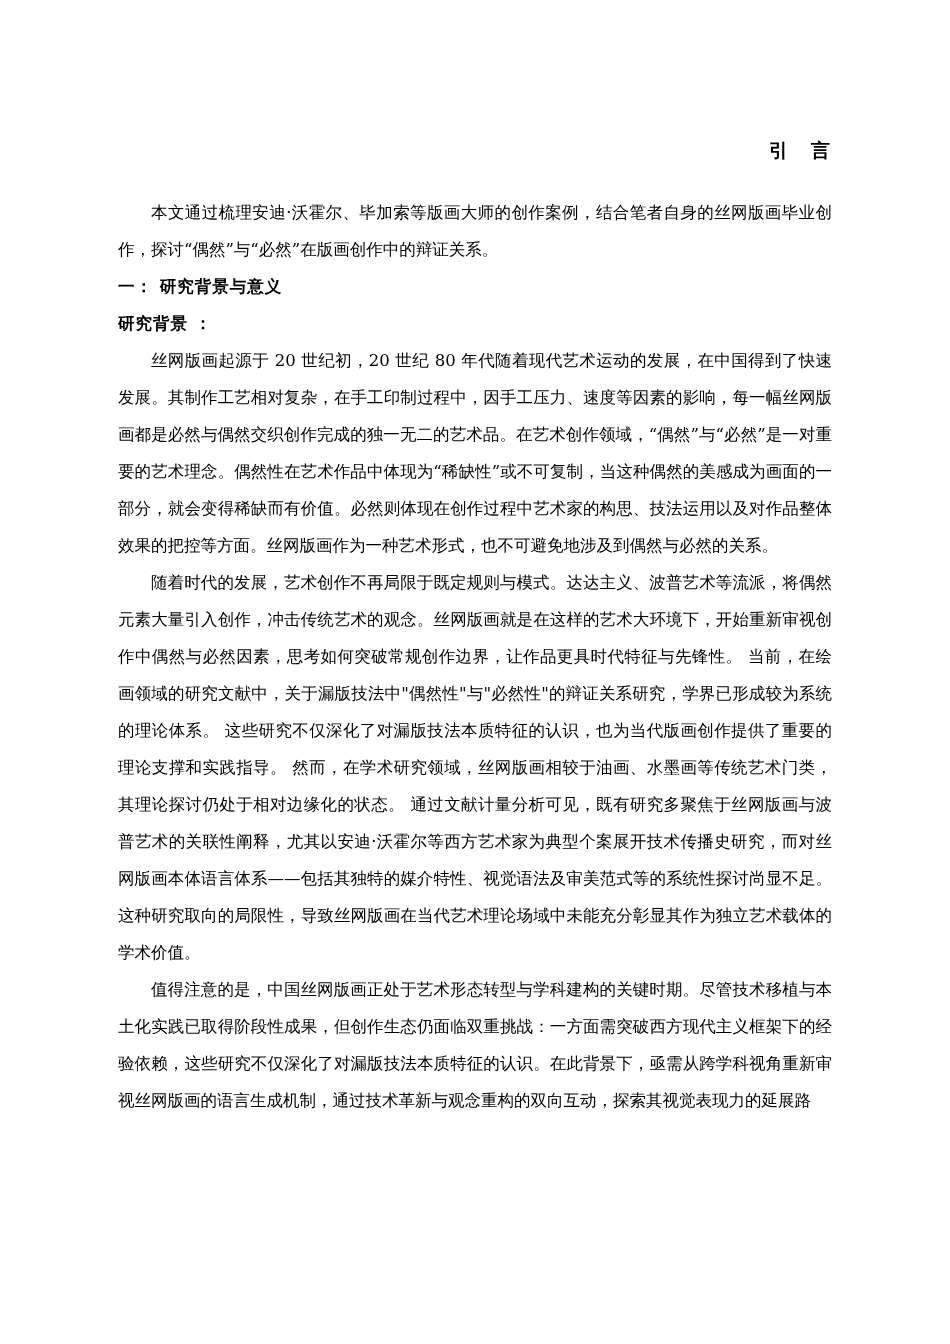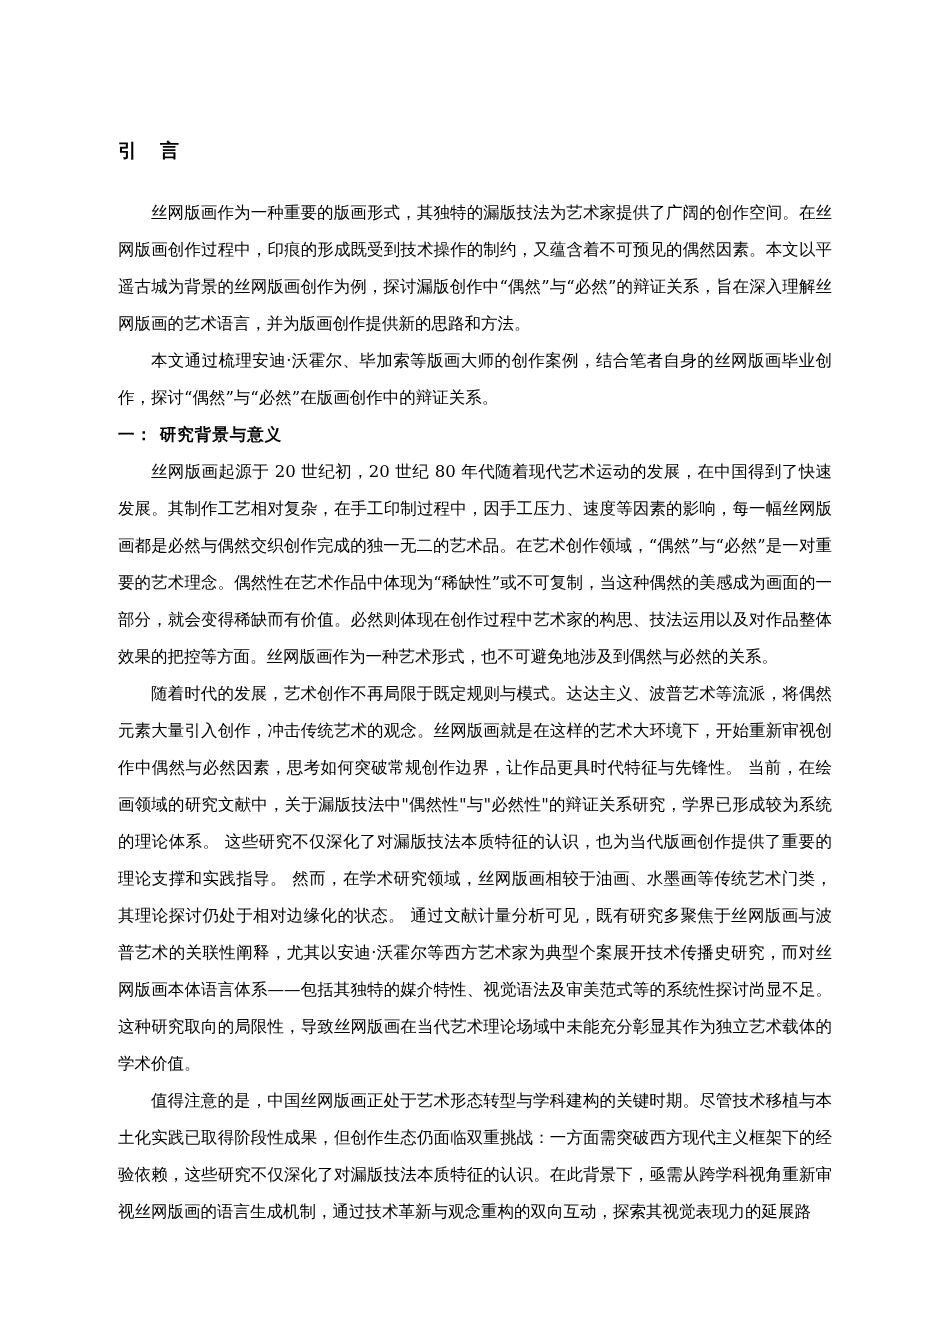--- a/index.html
+++ b/index.html
@@ -13,21 +13,21 @@
     height: 1344px;
     box-sizing: border-box;
     background: #ffffff;
     padding: 136px 118px 60px 118px;
     overflow: hidden;
     font-family: "DejaVu Serif", "Liberation Serif", serif;
     color: #000000;
   }
   .doc-title {
     margin: 0 0 30px 0;
-    text-align: left;
+    text-align: right;
     font-size: 19px;
     font-weight: bold;
     line-height: 28px;
     letter-spacing: 2px;
   }
   .para {
     margin: 0;
     font-size: 16.5px;
     line-height: 37px;
     text-align: justify;
@@ -42,25 +42,25 @@
     text-indent: 0;
     letter-spacing: 1px;
   }
 </style>
 </head>
 <body>
 
 <div class="page">
   <h1 class="doc-title">引　言</h1>
 
-  <p class="para">丝网版画作为一种重要的版画形式，其独特的漏版技法为艺术家提供了广阔的创作空间。在丝网版画创作过程中，印痕的形成既受到技术操作的制约，又蕴含着不可预见的偶然因素。本文以平遥古城为背景的丝网版画创作为例，探讨漏版创作中“偶然”与“必然”的辩证关系，旨在深入理解丝网版画的艺术语言，并为版画创作提供新的思路和方法。</p>
 
   <p class="para">本文通过梳理安迪·沃霍尔、毕加索等版画大师的创作案例，结合笔者自身的丝网版画毕业创作，探讨“偶然”与“必然”在版画创作中的辩证关系。</p>
 
   <h2 class="section-heading">一：  研究背景与意义</h2>
 
+  <h3 class="sub-heading">研究背景 ：</h3>
 
   <p class="para">丝网版画起源于 20 世纪初，20 世纪 80 年代随着现代艺术运动的发展，在中国得到了快速发展。其制作工艺相对复杂，在手工印制过程中，因手工压力、速度等因素的影响，每一幅丝网版画都是必然与偶然交织创作完成的独一无二的艺术品。在艺术创作领域，“偶然”与“必然”是一对重要的艺术理念。偶然性在艺术作品中体现为“稀缺性”或不可复制，当这种偶然的美感成为画面的一部分，就会变得稀缺而有价值。必然则体现在创作过程中艺术家的构思、技法运用以及对作品整体效果的把控等方面。丝网版画作为一种艺术形式，也不可避免地涉及到偶然与必然的关系。</p>
 
   <p class="para">随着时代的发展，艺术创作不再局限于既定规则与模式。达达主义、波普艺术等流派，将偶然元素大量引入创作，冲击传统艺术的观念。丝网版画就是在这样的艺术大环境下，开始重新审视创作中偶然与必然因素，思考如何突破常规创作边界，让作品更具时代特征与先锋性。 当前，在绘画领域的研究文献中，关于漏版技法中"偶然性"与"必然性"的辩证关系研究，学界已形成较为系统的理论体系。 这些研究不仅深化了对漏版技法本质特征的认识，也为当代版画创作提供了重要的理论支撑和实践指导。 然而，在学术研究领域，丝网版画相较于油画、水墨画等传统艺术门类，其理论探讨仍处于相对边缘化的状态。 通过文献计量分析可见，既有研究多聚焦于丝网版画与波普艺术的关联性阐释，尤其以安迪·沃霍尔等西方艺术家为典型个案展开技术传播史研究，而对丝网版画本体语言体系——包括其独特的媒介特性、视觉语法及审美范式等的系统性探讨尚显不足。 这种研究取向的局限性，导致丝网版画在当代艺术理论场域中未能充分彰显其作为独立艺术载体的学术价值。</p>
 
   <p class="para">值得注意的是，中国丝网版画正处于艺术形态转型与学科建构的关键时期。尽管技术移植与本土化实践已取得阶段性成果，但创作生态仍面临双重挑战：一方面需突破西方现代主义框架下的经验依赖，这些研究不仅深化了对漏版技法本质特征的认识。在此背景下，亟需从跨学科视角重新审视丝网版画的语言生成机制，通过技术革新与观念重构的双向互动，探索其视觉表现力的延展路</p>
 </div>
 
 </body></html>

